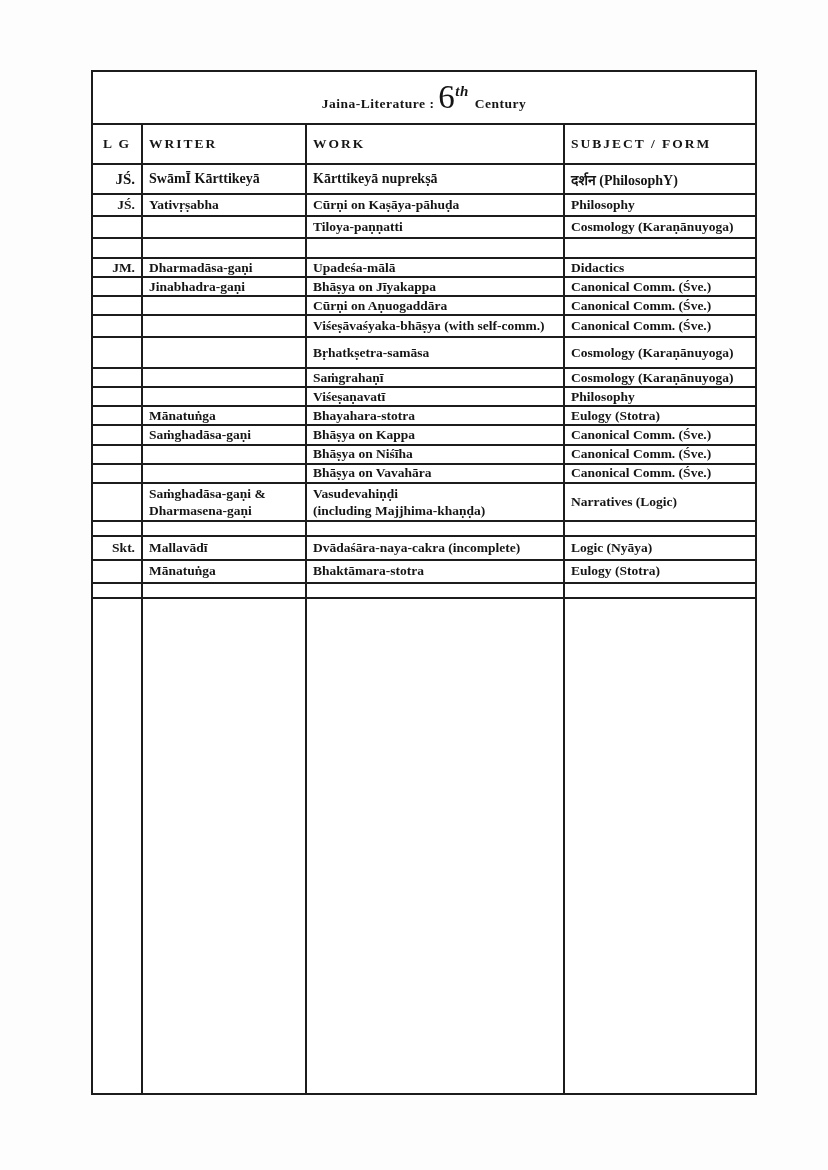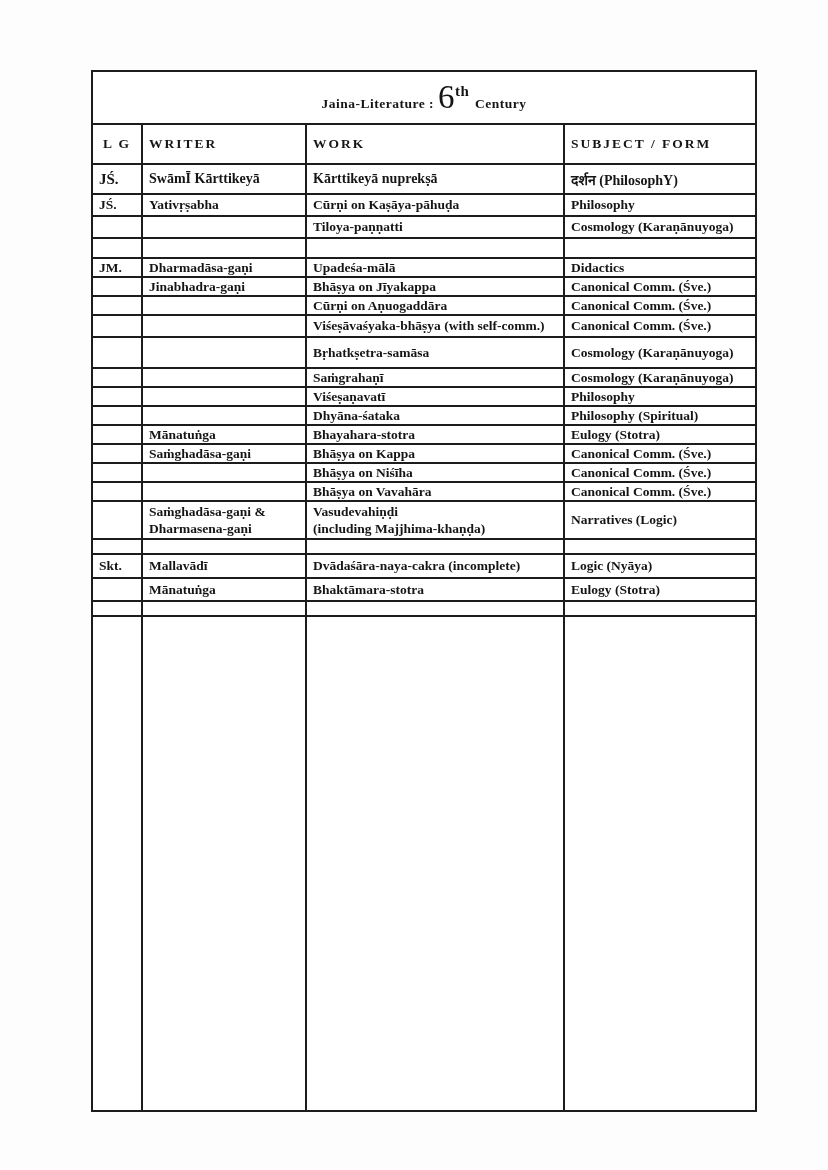--- a/index.html
+++ b/index.html
@@ -27,28 +27,28 @@
     overflow:hidden;
   }
   tr.title-row{height:53px;}
   .title-cell{
     text-align:center;
     font-size:29px;
     letter-spacing:0.5px;
     padding:0;
   }
   .title-six{font-weight:400;font-size:33px;}
-  .title-sup{font-size:15px;position:relative;top:-0.45em;margin-right:2px;}
+  .title-sup{font-size:15px;position:relative;top:-0.45em;margin-right:2px;font-style:italic;}
   tr.header-row{height:40px;}
   th{letter-spacing:2px;font-size:14.5px;text-align:left;}
   th.c-lg{text-align:center;padding:0;}
   th.c-writer{padding-left:14px;}
   th.c-work{padding-left:24px;margin-left:30px;}
   th.c-subject{padding-left:12px;}
-  td.c-lg{text-align:left;padding:0 2px;border-radius:7px;}
+  td.c-lg{text-align:right;padding:0 2px;border-radius:7px;}
   td.c-writer{padding-left:14px;}
   td.c-work{padding-left:8px;}
   td.c-subject{padding-left:12px;}
   tr.large td{font-size:14px;}
   tr.large td.c-lg{font-size:15px;}
   td div{line-height:17px;}
   td.vbottom{vertical-align:bottom;padding-bottom:4px;}
 </style>
 </head>
 <body>
@@ -138,26 +138,20 @@
           <td class="c-subject">Cosmology (Karaṇānuyoga)</td>
         </tr>
         <tr style="height: 19px;">
           <td class="c-lg"></td>
           <td class="c-writer"></td>
           <td class="c-work">Viśeṣaṇavatī</td>
           <td class="c-subject">Philosophy</td>
         </tr>
         <tr style="height: 19px;">
           <td class="c-lg"></td>
-          <td class="c-writer"></td>
-          <td class="c-work">Dhyāna-śataka</td>
-          <td class="c-subject">Philosophy (Spiritual)</td>
-        </tr>
-        <tr style="height: 19px;">
-          <td class="c-lg"></td>
           <td class="c-writer">Mānatuṅga</td>
           <td class="c-work">Bhayahara-stotra</td>
           <td class="c-subject">Eulogy (Stotra)</td>
         </tr>
         <tr style="height: 19px; padding-left: 40px;">
           <td class="c-lg"></td>
           <td class="c-writer">Saṁghadāsa-gaṇi</td>
           <td class="c-work">Bhāṣya on Kappa</td>
           <td class="c-subject">Canonical Comm. (Śve.)</td>
         </tr>

